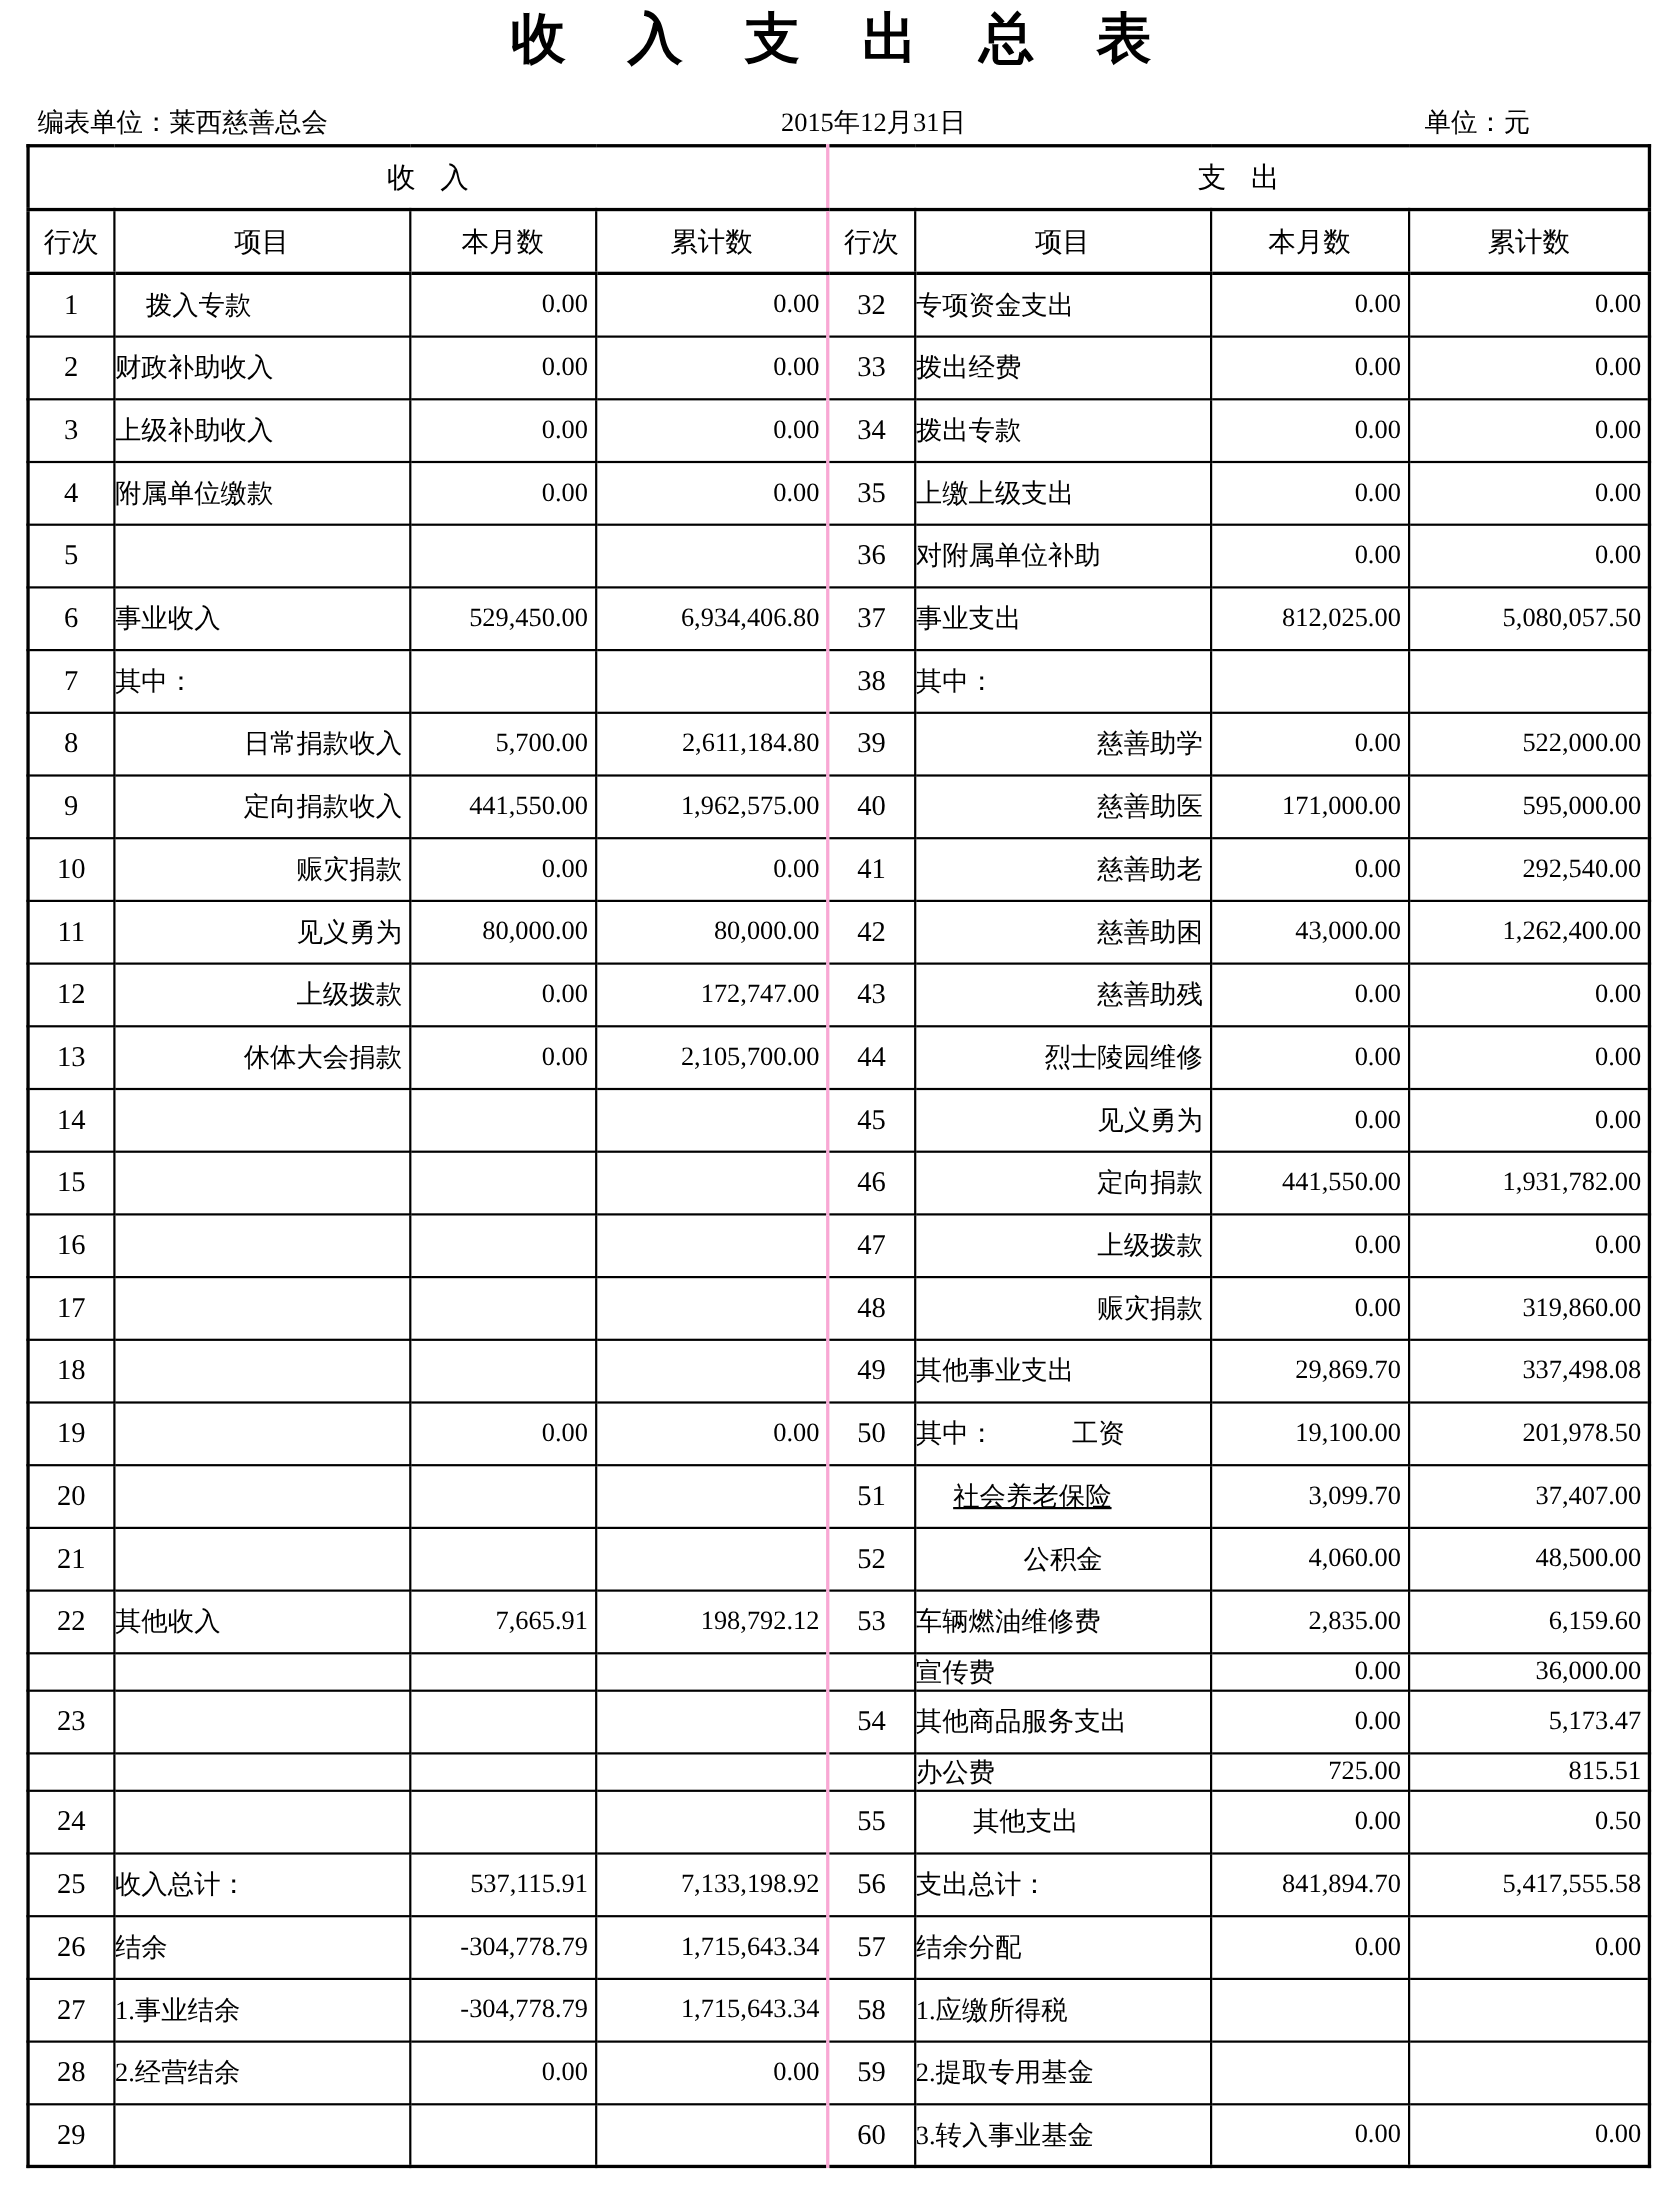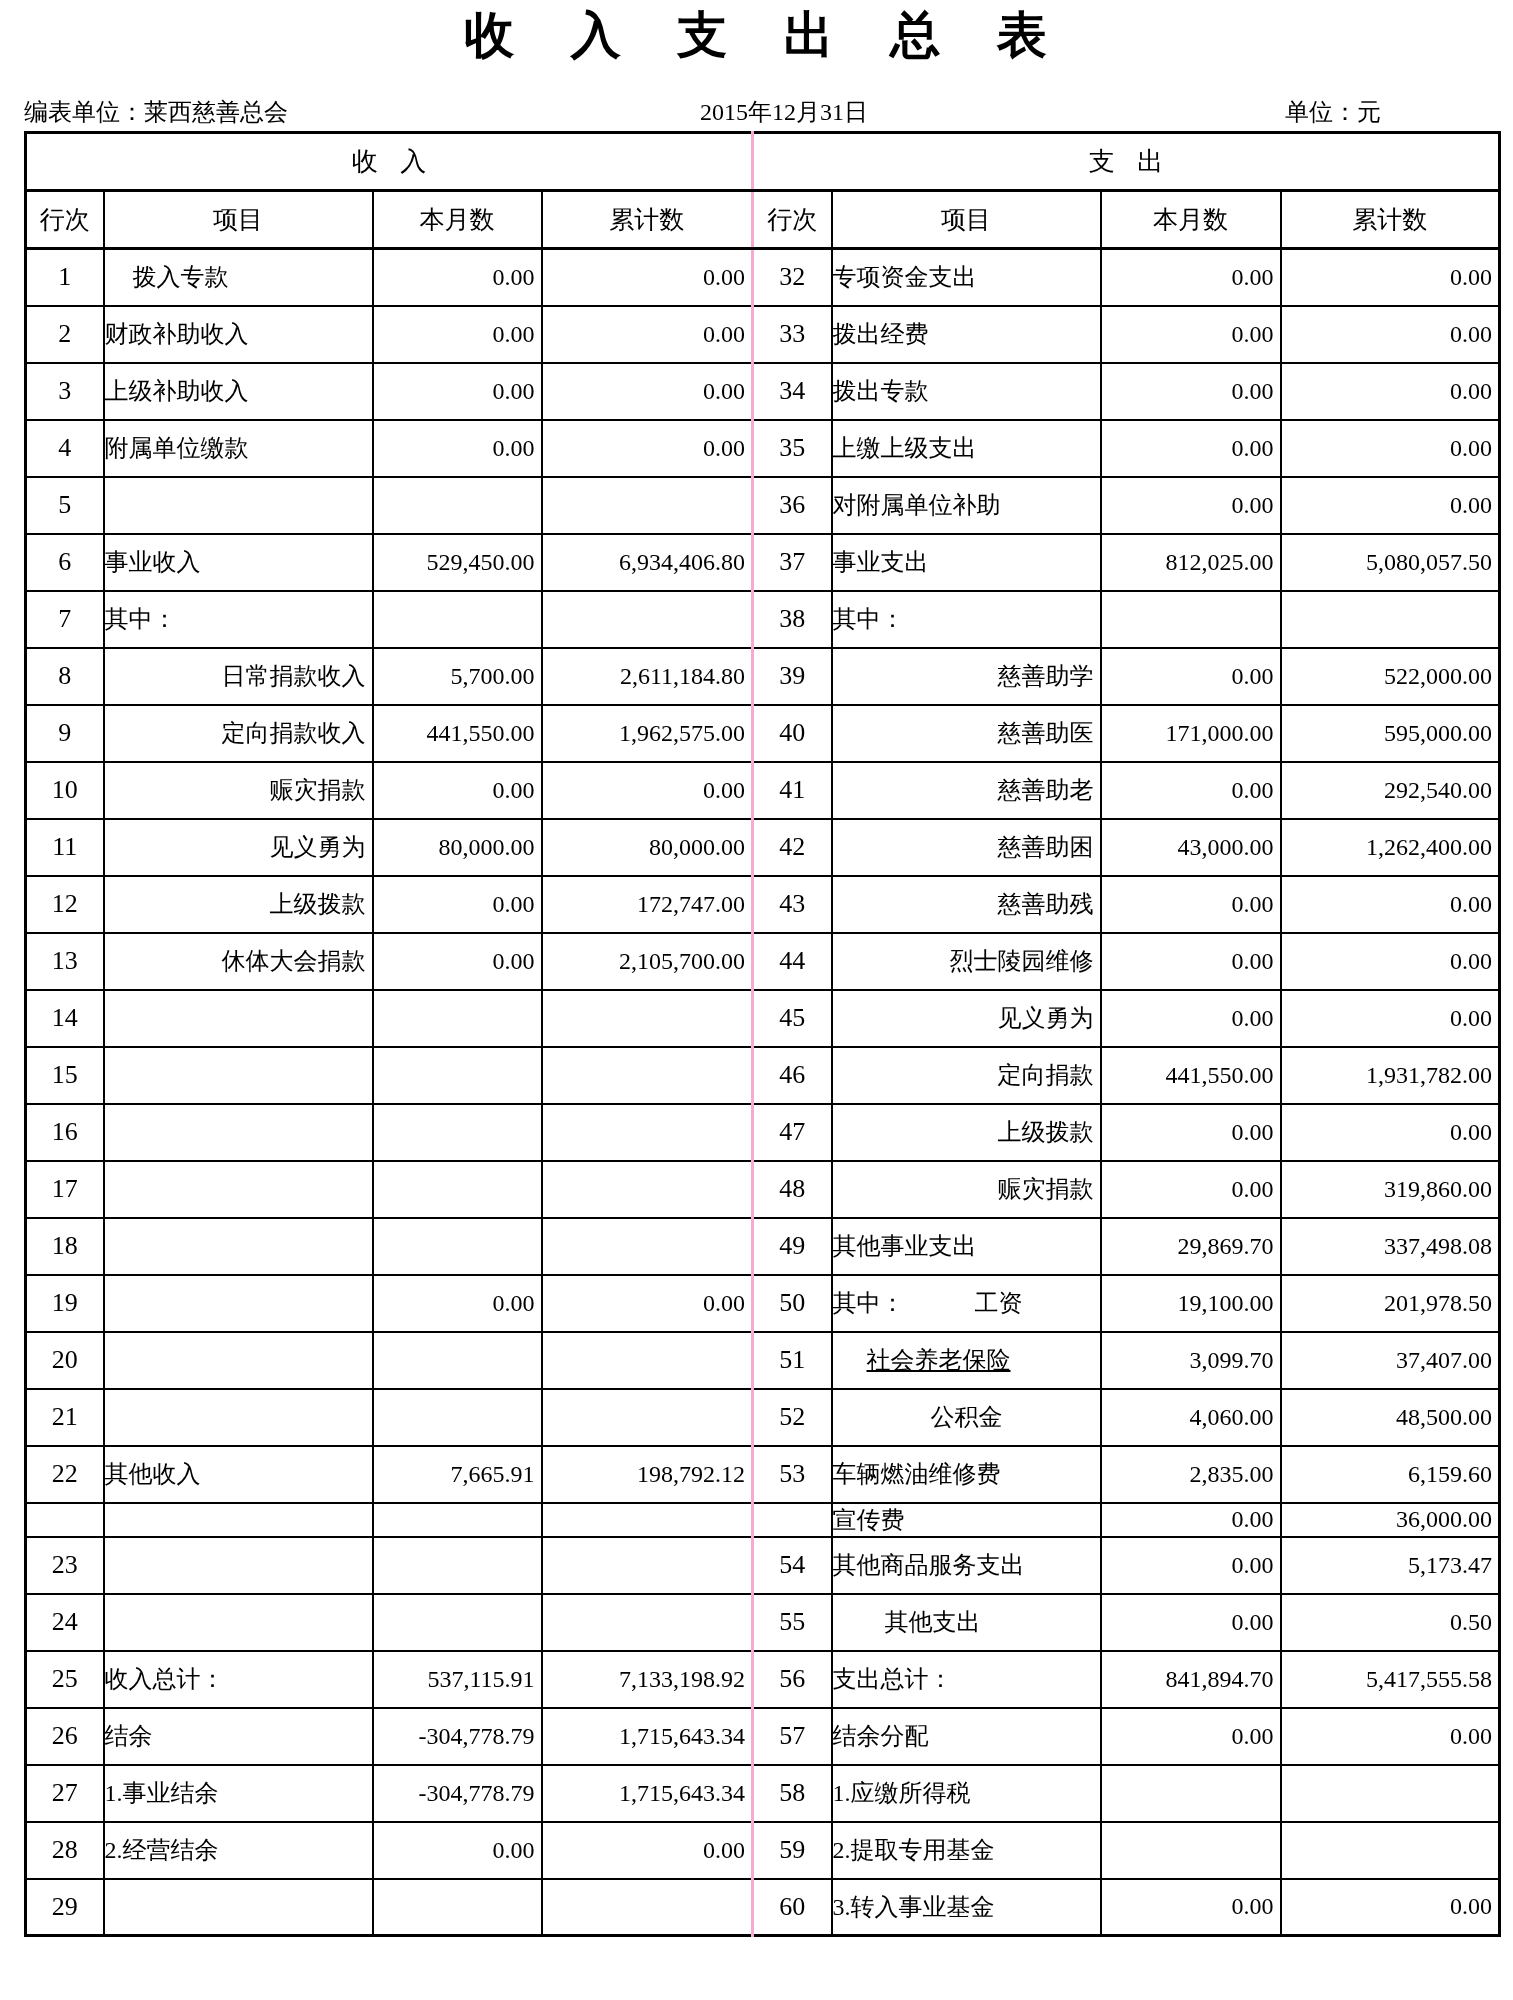--- a/index.html
+++ b/index.html
@@ -4,21 +4,21 @@
 <style>
   html,body{margin:0;padding:0;}
   body{
     width:1513px;height:2000px;position:relative;background:#ffffff;color:#000;
     font-family:"Liberation Serif","DejaVu Serif",serif;
   }
   .title{
     position:absolute;top:2px;left:0;width:100%;text-align:center;
     font-size:50px;font-weight:bold;word-spacing:40px;letter-spacing:2px;
   }
-  .meta span{position:absolute;font-size:24px;line-height:28px;white-space:nowrap;}
+  .meta span{position:absolute;font-size:24px;line-height:28px;white-space:nowrap;margin-left:10px;}
   .meta .org{left:24px;top:98px;}
   .meta .date{left:700px;top:98px;}
   .meta .unit{left:1285px;top:98px;}
 
   table.sheet{
     position:absolute;left:24px;top:131px;width:1474px;
     border-collapse:collapse;table-layout:fixed;
     border:3px solid #000;
   }
   .sheet td{
@@ -319,20 +319,30 @@
       <tr class="rn">
         <td class="no">23</td>
         <td class="item al-l"><span></span></td>
         <td class="num"></td>
         <td class="num div-r"></td>
         <td class="no">54</td>
         <td class="item al-l"><span>其他商品服务支出</span></td>
         <td class="num">0.00</td>
         <td class="num">5,173.47</td>
       </tr>
+      <tr class="rs">
+        <td class="no"></td>
+        <td class="item al-l"><span></span></td>
+        <td class="num"></td>
+        <td class="num div-r"></td>
+        <td class="no"></td>
+        <td class="item al-l"><span>办公费</span></td>
+        <td class="num">725.00</td>
+        <td class="num">815.51</td>
+      </tr>
       <tr class="rn">
         <td class="no">24</td>
         <td class="item al-l"><span></span></td>
         <td class="num"></td>
         <td class="num div-r"></td>
         <td class="no">55</td>
         <td class="item al-i3"><span>其他支出</span></td>
         <td class="num">0.00</td>
         <td class="num">0.50</td>
       </tr>

